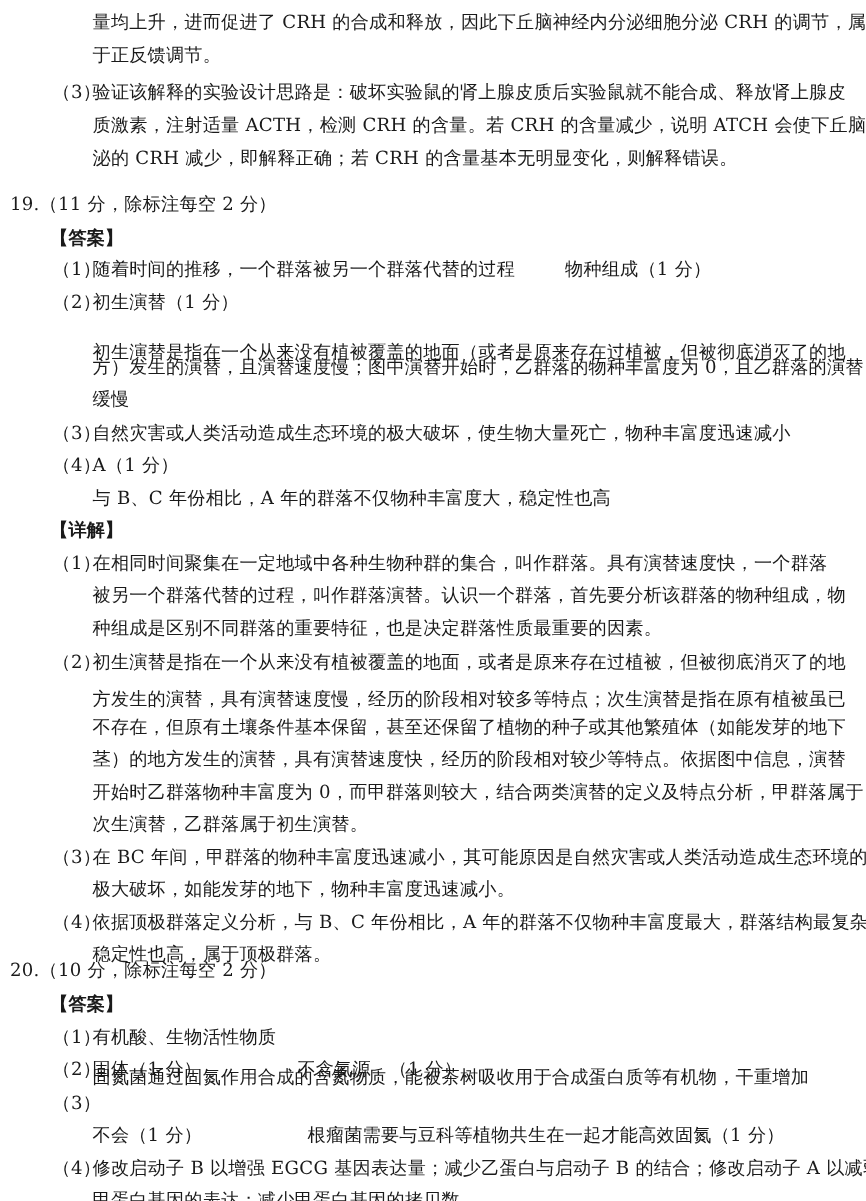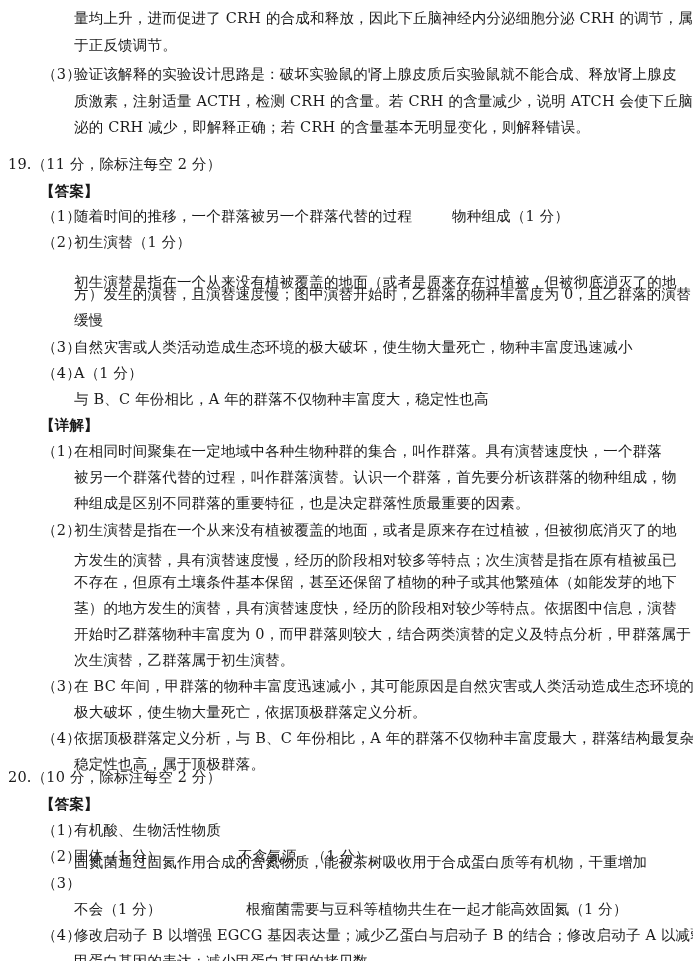--- a/index.html
+++ b/index.html
@@ -54,21 +54,21 @@
 <div class="line num" style="top:520px;">（2）</div>
 <div class="line cont" style="top:520px;">初生演替是指在一个从来没有植被覆盖的地面，或者是原来存在过植被，但被彻底消灭了的地</div>
 <div class="line cont" style="top:550px;">方发生的演替，具有演替速度慢，经历的阶段相对较多等特点；次生演替是指在原有植被虽已</div>
 <div class="line cont" style="top:572px;">不存在，但原有土壤条件基本保留，甚至还保留了植物的种子或其他繁殖体（如能发芽的地下</div>
 <div class="line cont" style="top:598px;">茎）的地方发生的演替，具有演替速度快，经历的阶段相对较少等特点。依据图中信息，演替</div>
 <div class="line cont" style="top:624px;">开始时乙群落物种丰富度为 0，而甲群落则较大，结合两类演替的定义及特点分析，甲群落属于</div>
 <div class="line cont" style="top:650px;">次生演替，乙群落属于初生演替。</div>
 
 <div class="line num" style="top:676px;">（3）</div>
 <div class="line cont" style="top:676px;">在 BC 年间，甲群落的物种丰富度迅速减小，其可能原因是自然灾害或人类活动造成生态环境的</div>
-<div class="line cont" style="top:702px;">极大破坏，使生物大量死亡，依据顶极群落定义分析。</div>
+<div class="line cont" style="top:702px;">极大破坏，如能发芽的地下，物种丰富度迅速减小。</div>
 
 <div class="line num" style="top:728px;">（4）</div>
 <div class="line cont" style="top:728px;">依据顶极群落定义分析，与 B、C 年份相比，A 年的群落不仅物种丰富度最大，群落结构最复杂，</div>
 <div class="line cont" style="top:754px;">稳定性也高，属于顶极群落。</div>
 
 <div class="line qhead" style="top:767px;">20.（10 分，除标注每空 2 分）</div>
 <div class="line tag" style="top:794px;">【答案】</div>
 
 <div class="line num" style="top:820px;">（1）</div>
 <div class="line cont" style="top:820px;">有机酸、生物活性物质</div>

